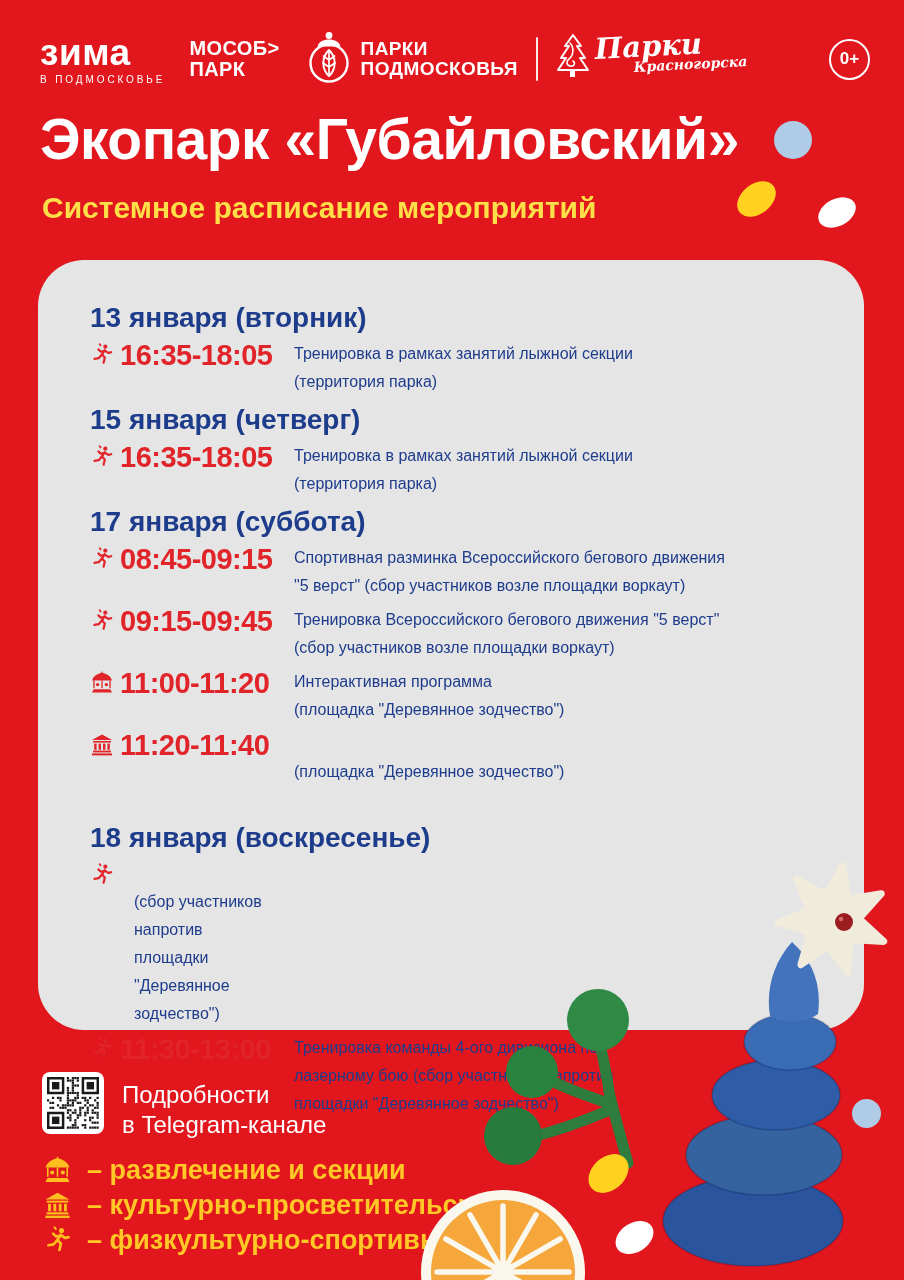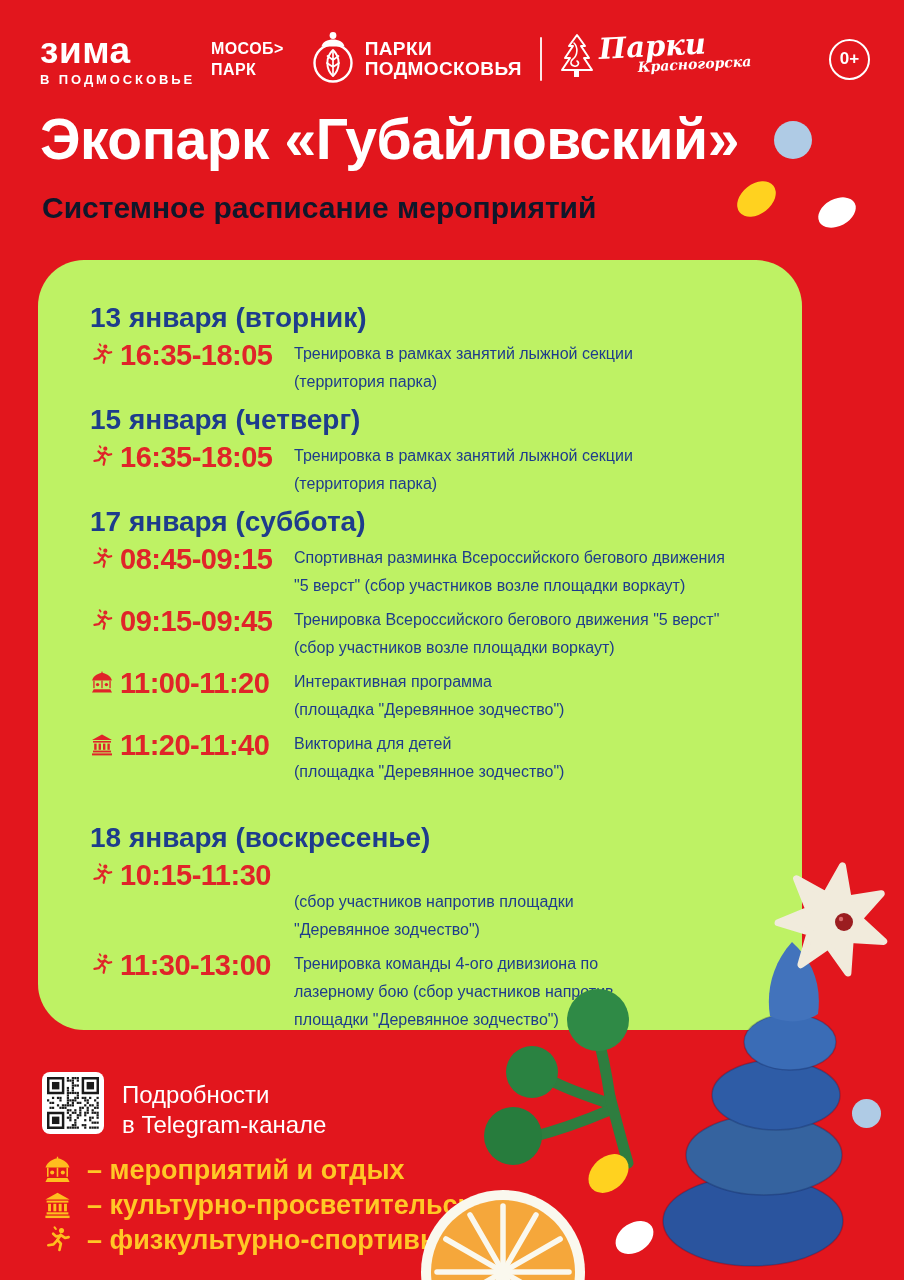--- a/index.html
+++ b/index.html
@@ -4,38 +4,38 @@
 <style>
   html,body{margin:0;padding:0}
   body{width:904px;height:1280px;overflow:hidden;background:#E2161D;
        font-family:"Liberation Sans","DejaVu Sans",sans-serif;color:#fff;position:relative}
   .page{position:absolute;inset:0;width:904px;height:1280px;overflow:hidden}
 
   
   .header{position:absolute;left:40px;top:30px;right:34px;display:flex;align-items:center;z-index:3}
   .logo-zima{display:flex;flex-direction:column;line-height:1}
   .zima-word{font-size:37px;font-weight:700;letter-spacing:.5px}
-  .zima-sub{font-size:13px;font-weight:700;letter-spacing:2.9px;margin-top:4px;white-space:nowrap}
-  .logo-mosob{margin-left:16px;font-size:16px;font-weight:800;line-height:21px;letter-spacing:.4px}
+  .zima-sub{font-size:10px;font-weight:400;letter-spacing:2.9px;margin-top:4px;white-space:nowrap}
+  .logo-mosob{margin-left:24px;font-size:20px;font-weight:800;line-height:21px;letter-spacing:.4px}
   .logo-pp{margin-left:26px;display:flex;align-items:center;gap:9px}
   .pp-text{font-size:19px;font-weight:800;line-height:20px;letter-spacing:.4px}
   .hdr-divider{width:2px;height:44px;background:rgba(255,255,255,.9);margin:0 14px 0 18px;border-radius:1px}
   .logo-kras{display:flex;align-items:flex-start;gap:3px}
   .kras-text{line-height:1;transform:rotate(-3deg)}
   .kras-main{font-family:"DejaVu Serif","Liberation Serif",serif;font-style:italic;font-weight:700;font-size:29px;display:block}
   .kras-sub{font-family:"DejaVu Serif","Liberation Serif",serif;font-style:italic;font-weight:700;font-size:14px;display:block;margin:-2px 0 0 38px}
   .age-badge{margin-left:auto;width:37px;height:37px;border:2.5px solid #fff;border-radius:50%;
              display:flex;align-items:center;justify-content:center;font-size:17px;font-weight:700}
 
   
   .title{position:absolute;left:40px;top:106px;font-size:57px;font-weight:700;letter-spacing:-.5px;z-index:3;white-space:nowrap}
-  .subtitle{position:absolute;left:42px;top:191px;font-size:30px;font-weight:600;color:#0f172a;z-index:3}
+  .subtitle{position:absolute;left:42px;top:191px;font-size:30px;font-weight:600;color:#fde047;z-index:3}
 
   
-  .card{position:absolute;left:38px;top:260px;width:764px;height:770px;background:#bef264;border-radius:46px;z-index:1}
+  .card{position:absolute;left:38px;top:260px;width:826px;height:770px;background:#e5e5e5;border-radius:46px;z-index:1}
   .card-inner{padding:34px 36px 0 52px}
   .day-title{color:#1E3C8C;font-size:28px;font-weight:800;line-height:32px;margin:8px 0 6px}
   .day.gap-lg .day-title{margin-top:36px}
   .event{display:grid;grid-template-columns:30px 160px 1fr;margin-bottom:6px}
   .ev-icon{color:#E02429;padding-top:3px}
   .ev-icon svg{width:24px;height:24px}
   .ev-time{color:#E02429;font-size:29px;font-weight:800;line-height:30px;letter-spacing:-.5px;white-space:nowrap}
   .ev-desc{color:#1E3C8C;font-size:16px;font-weight:500;line-height:28px;padding-left:14px}
 
   
@@ -218,33 +218,32 @@
             <span>Интерактивная программа</span><br>
             <span>(площадка "Деревянное зодчество")</span>
           </span>
         </div>
         <div class="event">
           <span class="ev-icon"><svg>
                 <use href="#i-museum"></use>
               </svg></span>
           <span class="ev-time">11:20-11:40</span>
           <span class="ev-desc">
-            <span>Викторина для детей</span><br>
+            <br>
             <span>(площадка "Деревянное зодчество")</span>
           </span>
         </div>
       </div>
 
       <div class="day gap-lg">
         <div class="day-title">18 января (воскресенье)</div>
         <div class="event">
           <span class="ev-icon"><svg>
                 <use href="#i-runner"></use>
               </svg></span>
-          <span class="ev-time">10:15-11:30</span>
           <span class="ev-desc">
             <br>
             <span>(сбор участников напротив площадки</span><br>
             <span>"Деревянное зодчество")</span>
           </span>
         </div>
         <div class="event">
           <span class="ev-icon"><svg>
                 <use href="#i-runner"></use>
               </svg></span>
@@ -397,21 +396,21 @@
     <div>в Telegram-канале</div>
   </div>
 
   <div class="legend">
     <div class="legend-row">
       <span class="lg-icon">
           <svg>
             <use href="#i-carousel"></use>
           </svg>
         </span>
-      <span>– мероприятий и отдых</span>
+      <span>– развлечение и секции</span>
     </div>
     <div class="legend-row">
       <span class="lg-icon">
           <svg>
             <use href="#i-museum"></use>
           </svg>
         </span>
       <span>– культурно-просветительские</span>
     </div>
     <div class="legend-row">

